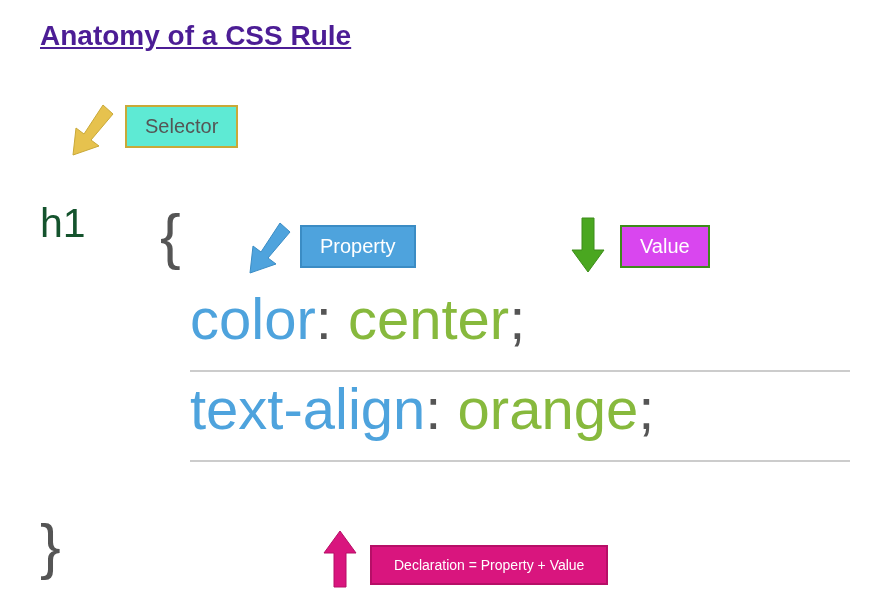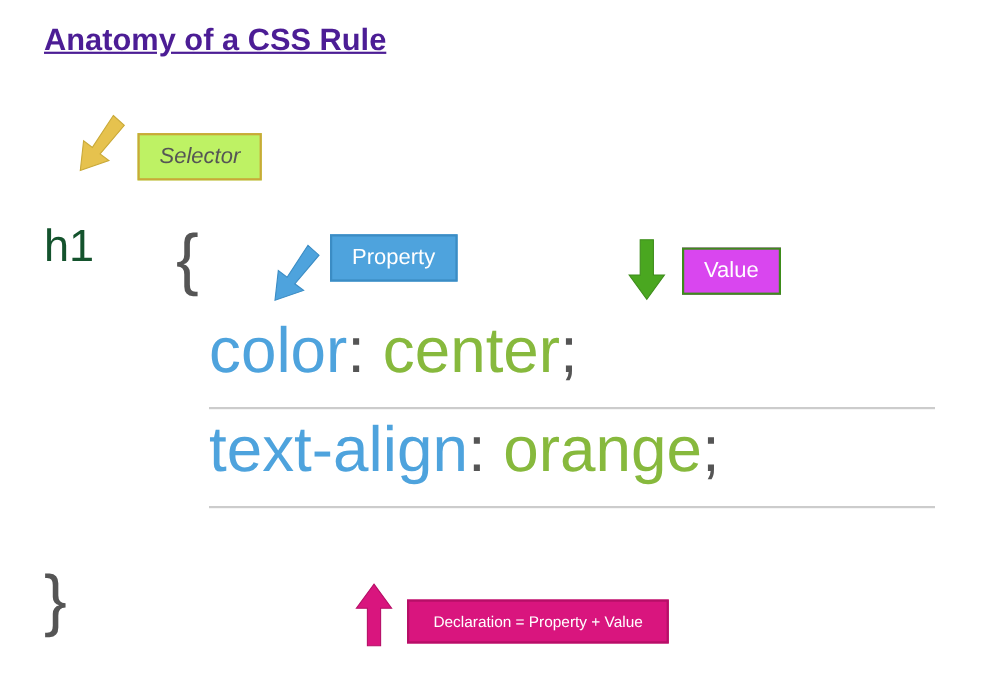--- a/index.html
+++ b/index.html
@@ -22,28 +22,27 @@
   }
   
   .label-box {
     position: absolute;
     padding: 8px 18px;
     font-size: 20px;
     color: #ffffff;
     border: 2px solid rgba(0,0,0,0.25);
   }
   .box-selector {
-    left: 125px; top: 121px;
-    background: #bef264;
+    left: 125px; top: 105px;
+    background: #5eead4;
     color: #555555;
     border-color: #c9a938;
-    font-style: italic;
   }
   .box-property {
-    left: 300px; top: 213px;
+    left: 300px; top: 225px;
     background: #4ea3dd;
     border-color: #3b8cc4;
     text-align: center;
   }
   .box-value {
     left: 620px; top: 225px;
     background: #d946ef;
     border-color: #3d8c1a;
   }
   .box-declaration {

